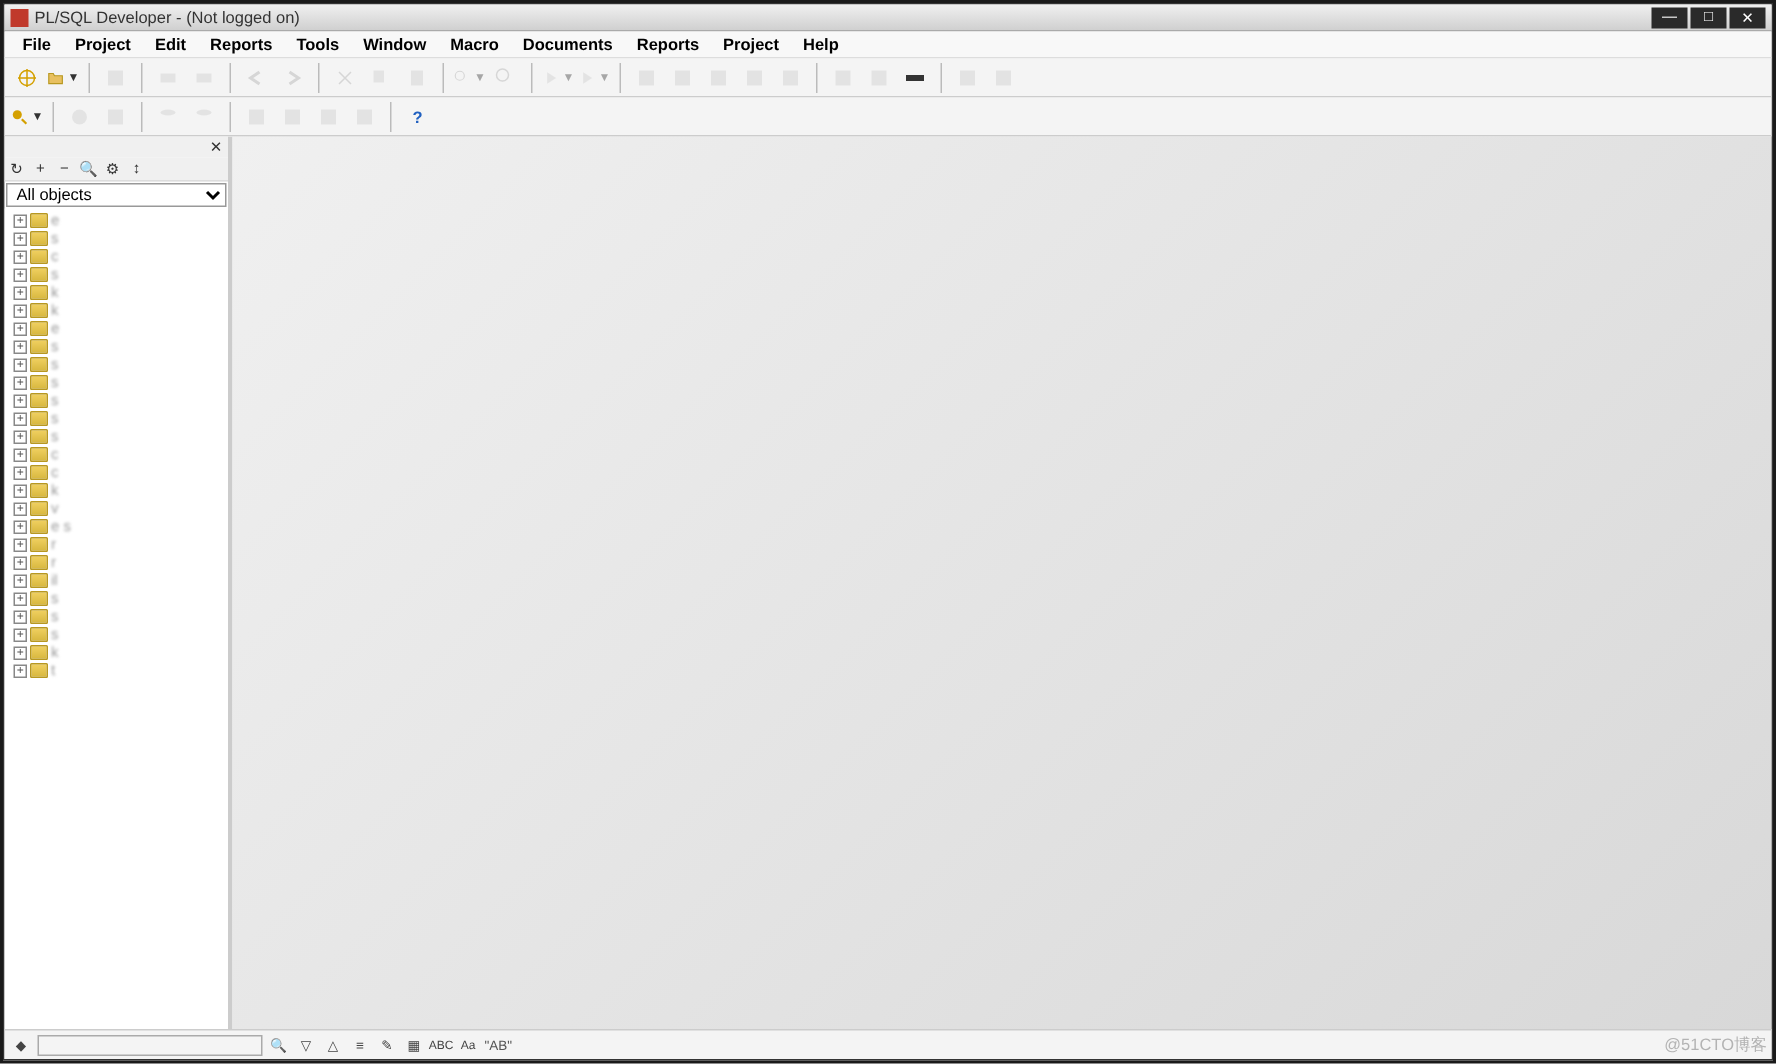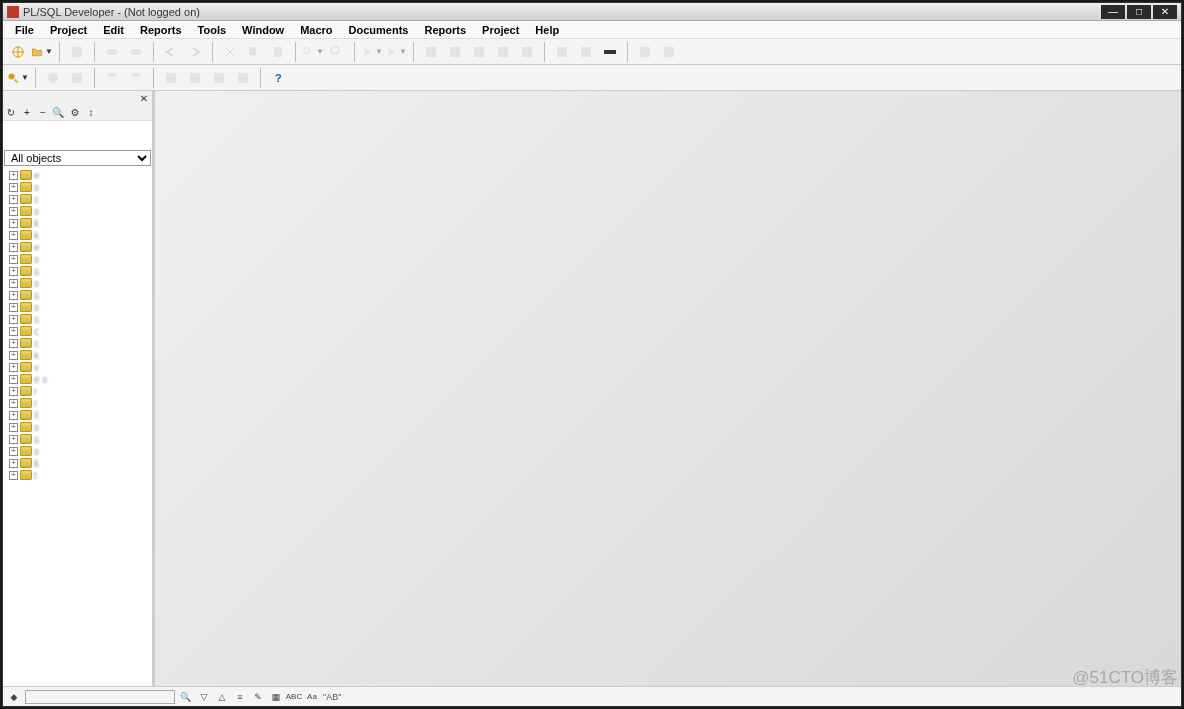--- a/index.html
+++ b/index.html
@@ -16,32 +16,32 @@
 .tb-btn { width: 22px; height: 22px; display: flex; align-items: center; justify-content: center; opacity: 0.4; cursor: pointer; }
 .tb-btn.active { opacity: 1; }
 .tb-sep { width: 1px; height: 20px; background: #bbb; margin: 0 4px; }
 .tb-btn svg { width: 16px; height: 16px; }
 .dropdown-arrow { font-size: 8px; margin-left: 2px; color: #333; }
 .content { flex: 1; display: flex; overflow: hidden; }
 .sidebar { width: 152px; background: #fff; border-right: 3px solid #ccc; display: flex; flex-direction: column; }
 .sidebar-header { height: 14px; background: #f0f0f0; display: flex; justify-content: flex-end; align-items: center; padding: 0 2px; }
 .sidebar-toolbar { height: 16px; background: #f0f0f0; display: flex; align-items: center; padding: 0 2px; gap: 4px; border-bottom: 1px solid #ddd; }
 .sb-btn { width: 12px; height: 12px; display: flex; align-items: center; justify-content: center; cursor: pointer; font-size: 10px; color: #333; }
-.filter-row { display: flex; align-items: center; padding: 1px; margin-top: 28px; }
+.filter-row { display: flex; align-items: center; padding: 1px; }
 .filter-select { flex: 1; height: 16px; border: 1px solid #999; font-size: 11px; padding: 0 2px; background: #fff; }
 .tree { flex: 1; background: #fff; overflow-y: auto; padding: 2px; }
 .tree-item { display: flex; align-items: center; height: 12px; gap: 2px; padding-left: 4px; }
 .tree-expand { width: 9px; height: 9px; border: 1px solid #888; display: flex; align-items: center; justify-content: center; font-size: 8px; line-height: 1; cursor: pointer; color: #555; }
 .tree-folder { width: 12px; height: 10px; background: linear-gradient(to bottom, #f0d060, #d8b840); border: 1px solid #b89820; border-radius: 1px; }
 .tree-label { color: #999; filter: blur(1px); font-size: 10px; }
 .main-area { flex: 1; background: linear-gradient(135deg, #f0f0f0 0%, #d8d8d8 100%); }
 .statusbar { height: 20px; background: #f4f4f4; border-top: 1px solid #ccc; display: flex; align-items: center; padding: 0 4px; gap: 4px; }
 .status-dropdown { width: 150px; height: 14px; border: 1px solid #aaa; }
 .status-btn { width: 14px; height: 14px; display: flex; align-items: center; justify-content: center; font-size: 9px; color: #444; }
-.watermark { position: absolute; bottom: 20px; right: 6px; color: #888; font-size: 17px; opacity: 0.6; }
+.watermark { position: absolute; bottom: 5px; right: 6px; color: #888; font-size: 11px; opacity: 0.6; }
 </style>
 </head>
 <body>
 
 <div class="window">
   <div class="titlebar">
     <div class="titlebar-icon"></div>
     <div class="titlebar-text">PL/SQL Developer - (Not logged on)</div>
     <div class="titlebar-buttons">
       <div class="titlebar-btn">—</div>

